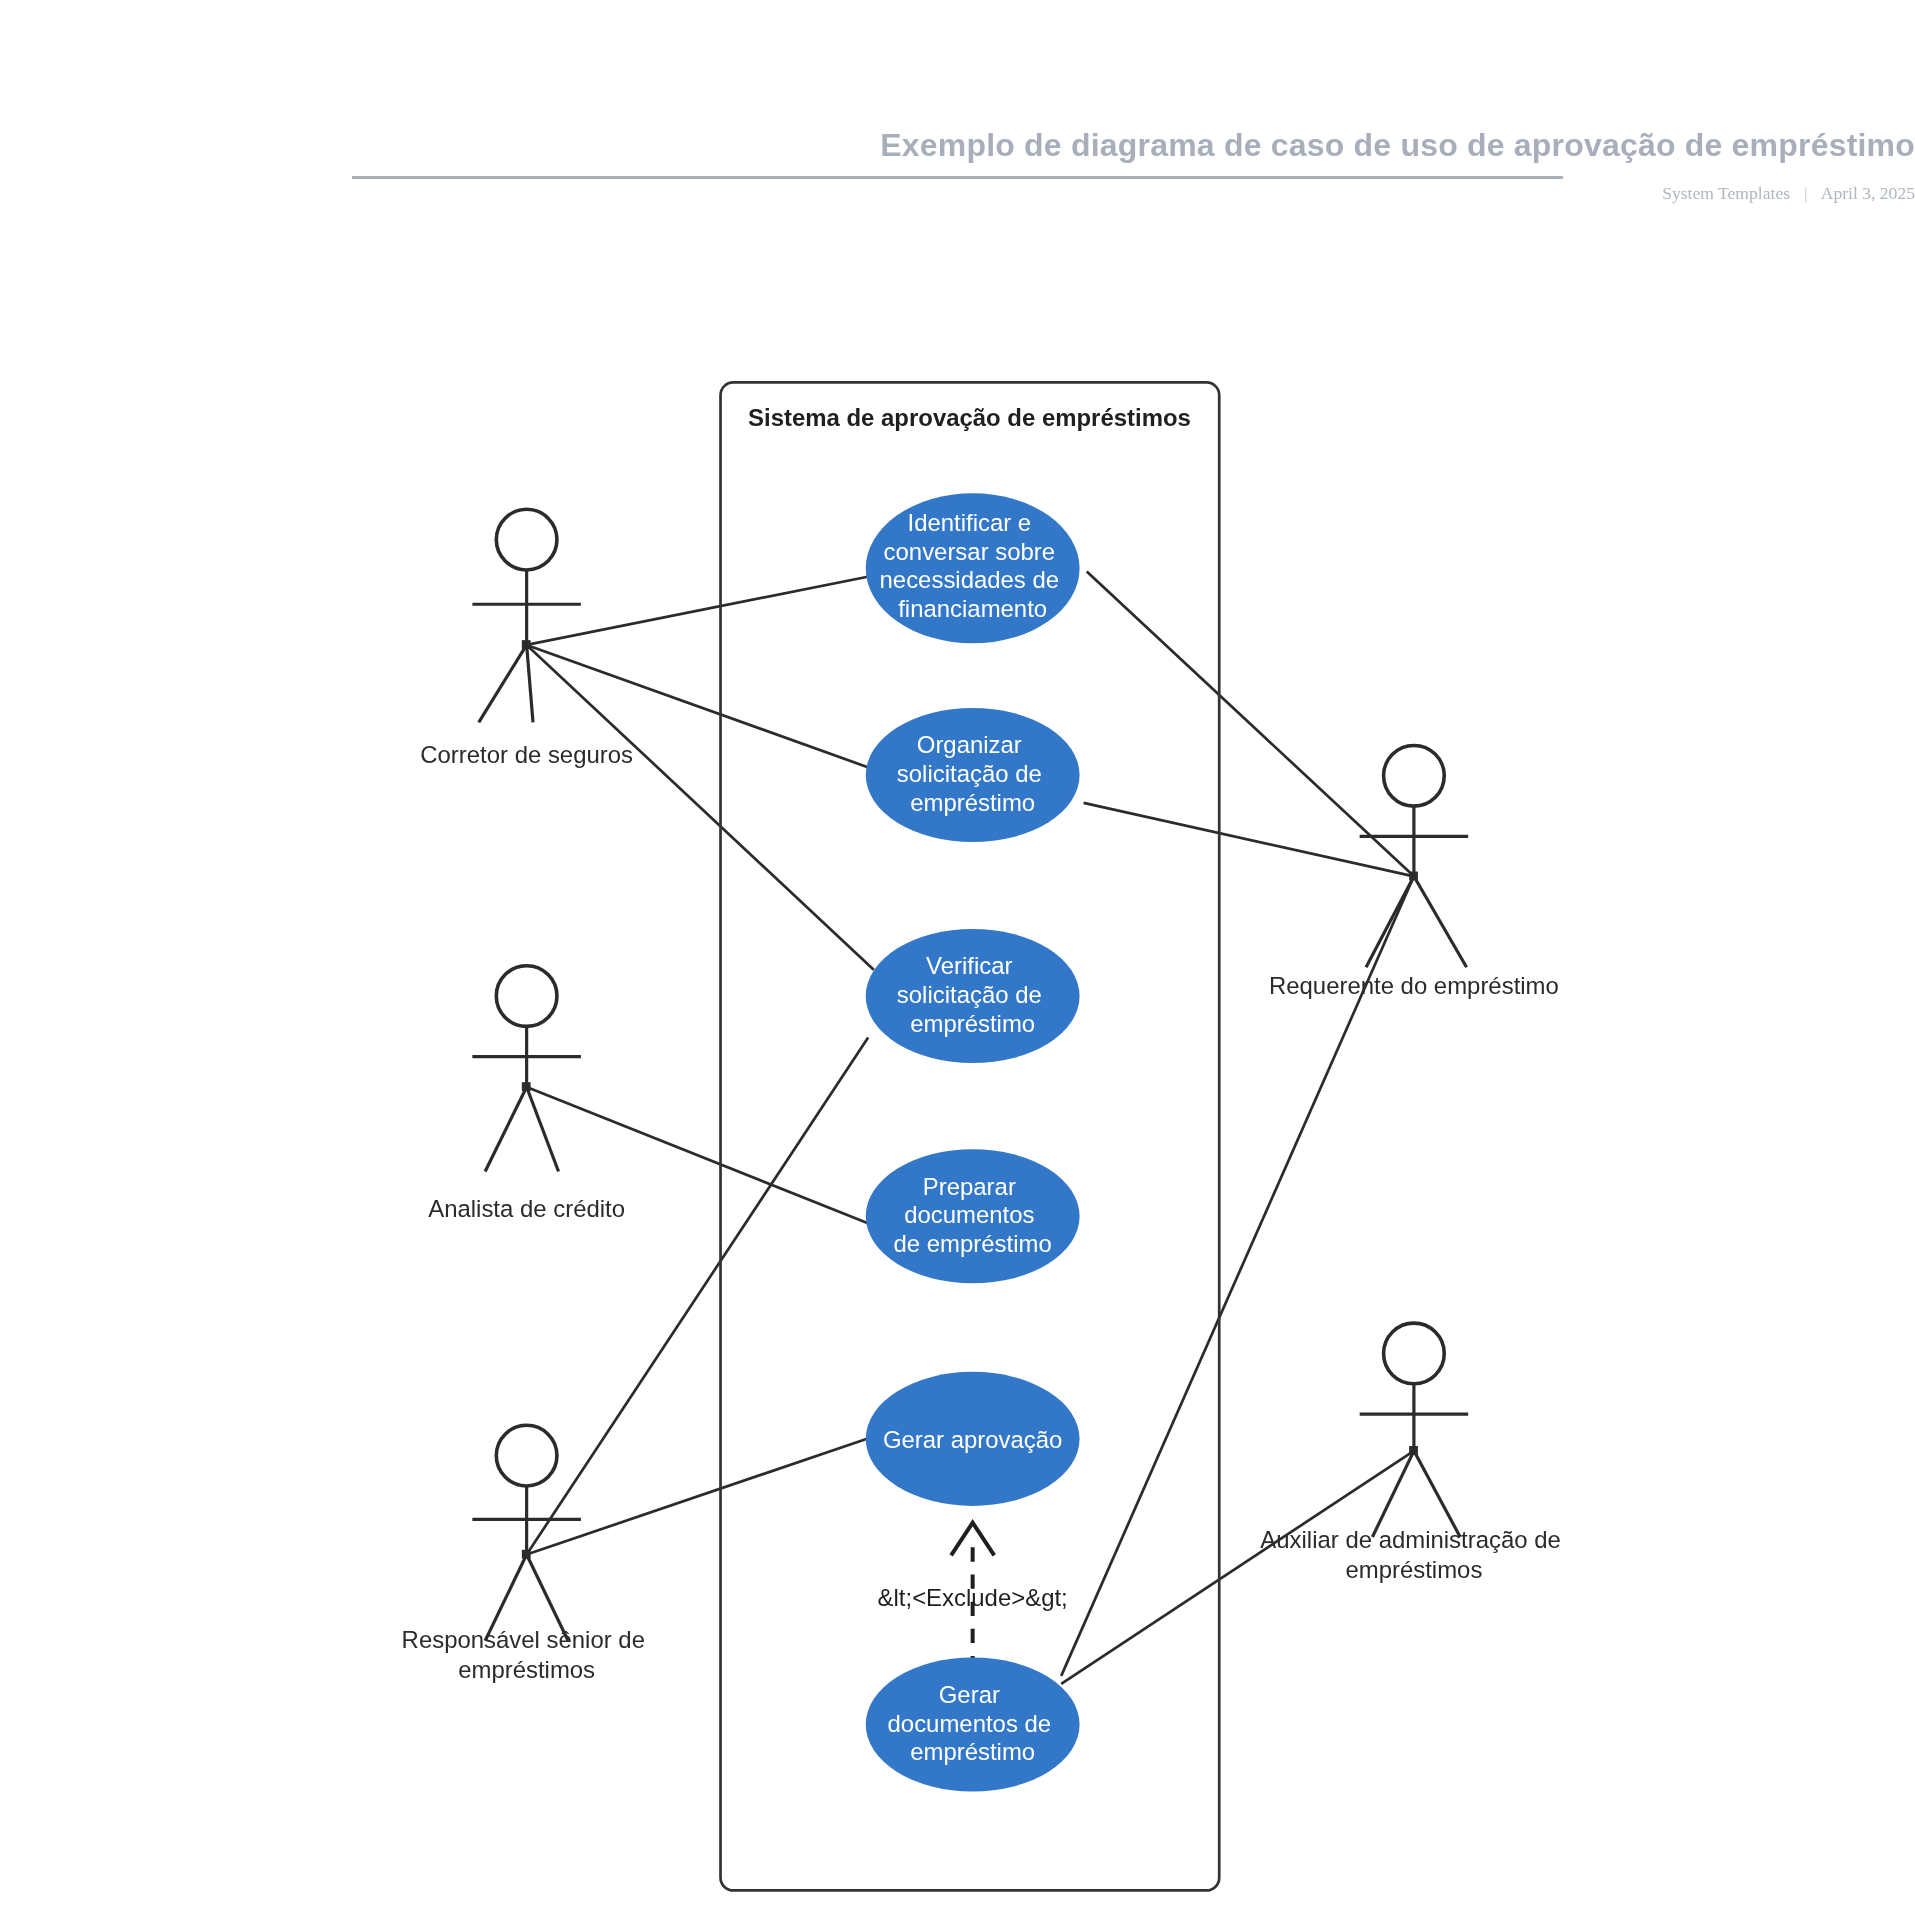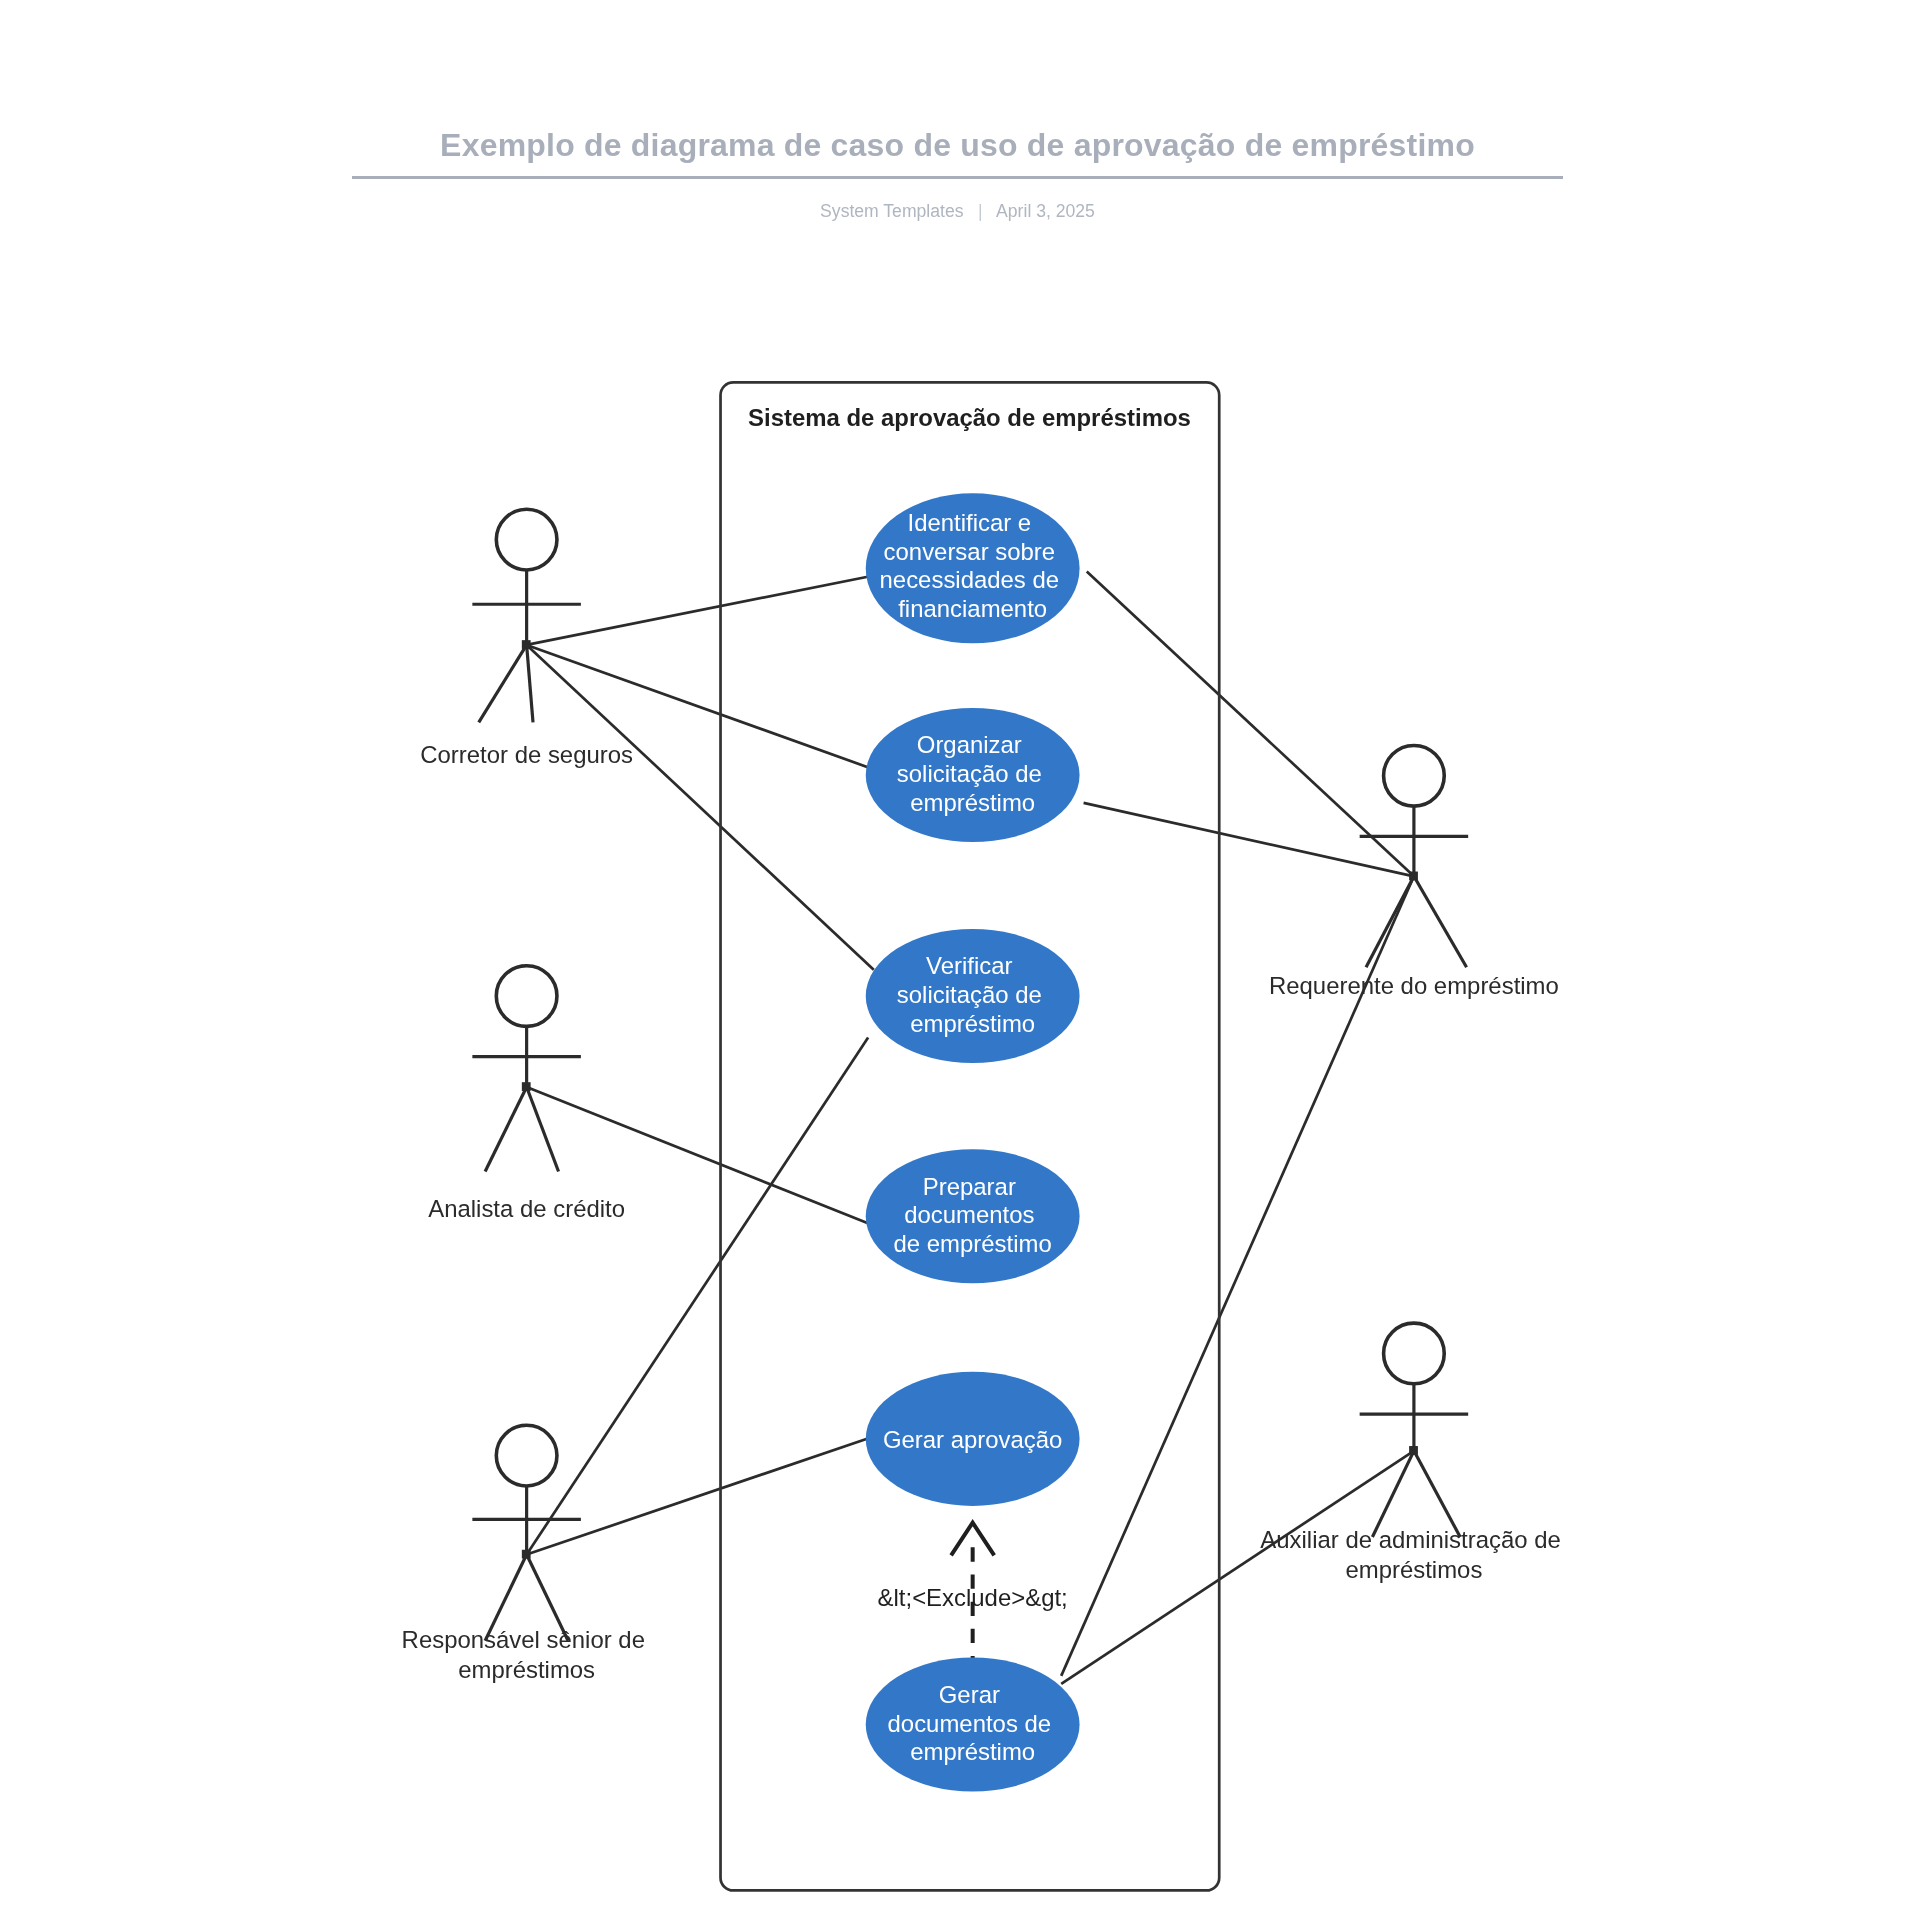--- a/index.html
+++ b/index.html
@@ -15,41 +15,42 @@
     height: 1925px;
     background: #ffffff;
     overflow: hidden;
   }
   
   #header {
     position: absolute;
     left: 0; top: 0;
     width: 1915px;
     padding-top: 128px;
-    text-align: center;
+    text-align: right;
   }
   #doc-title {
     font-size: 32px;
     font-weight: bold;
     color: #a9afba;
     letter-spacing: 0.2px;
     line-height: 1.1;
     padding-bottom: 12.8px;
   }
   #title-rule {
     width: 1211px;
     height: 3.2px;
     background: #a9afba;
     margin: 0 auto;
   }
   #doc-subtitle {
-    margin-top: 22px;
+    margin-top: 4px;
     font-size: 17.6px;
     color: #b0b6c0;
     line-height: 1.2;
+    font-family: Liberation Serif, serif;
   }
   #doc-subtitle .sep {
     display: inline-block;
     color: #c6ccd4;
     padding: 0 9.6px;
     font-weight: 300;
   }
   
   #diagram-wrap {
     position: absolute;

